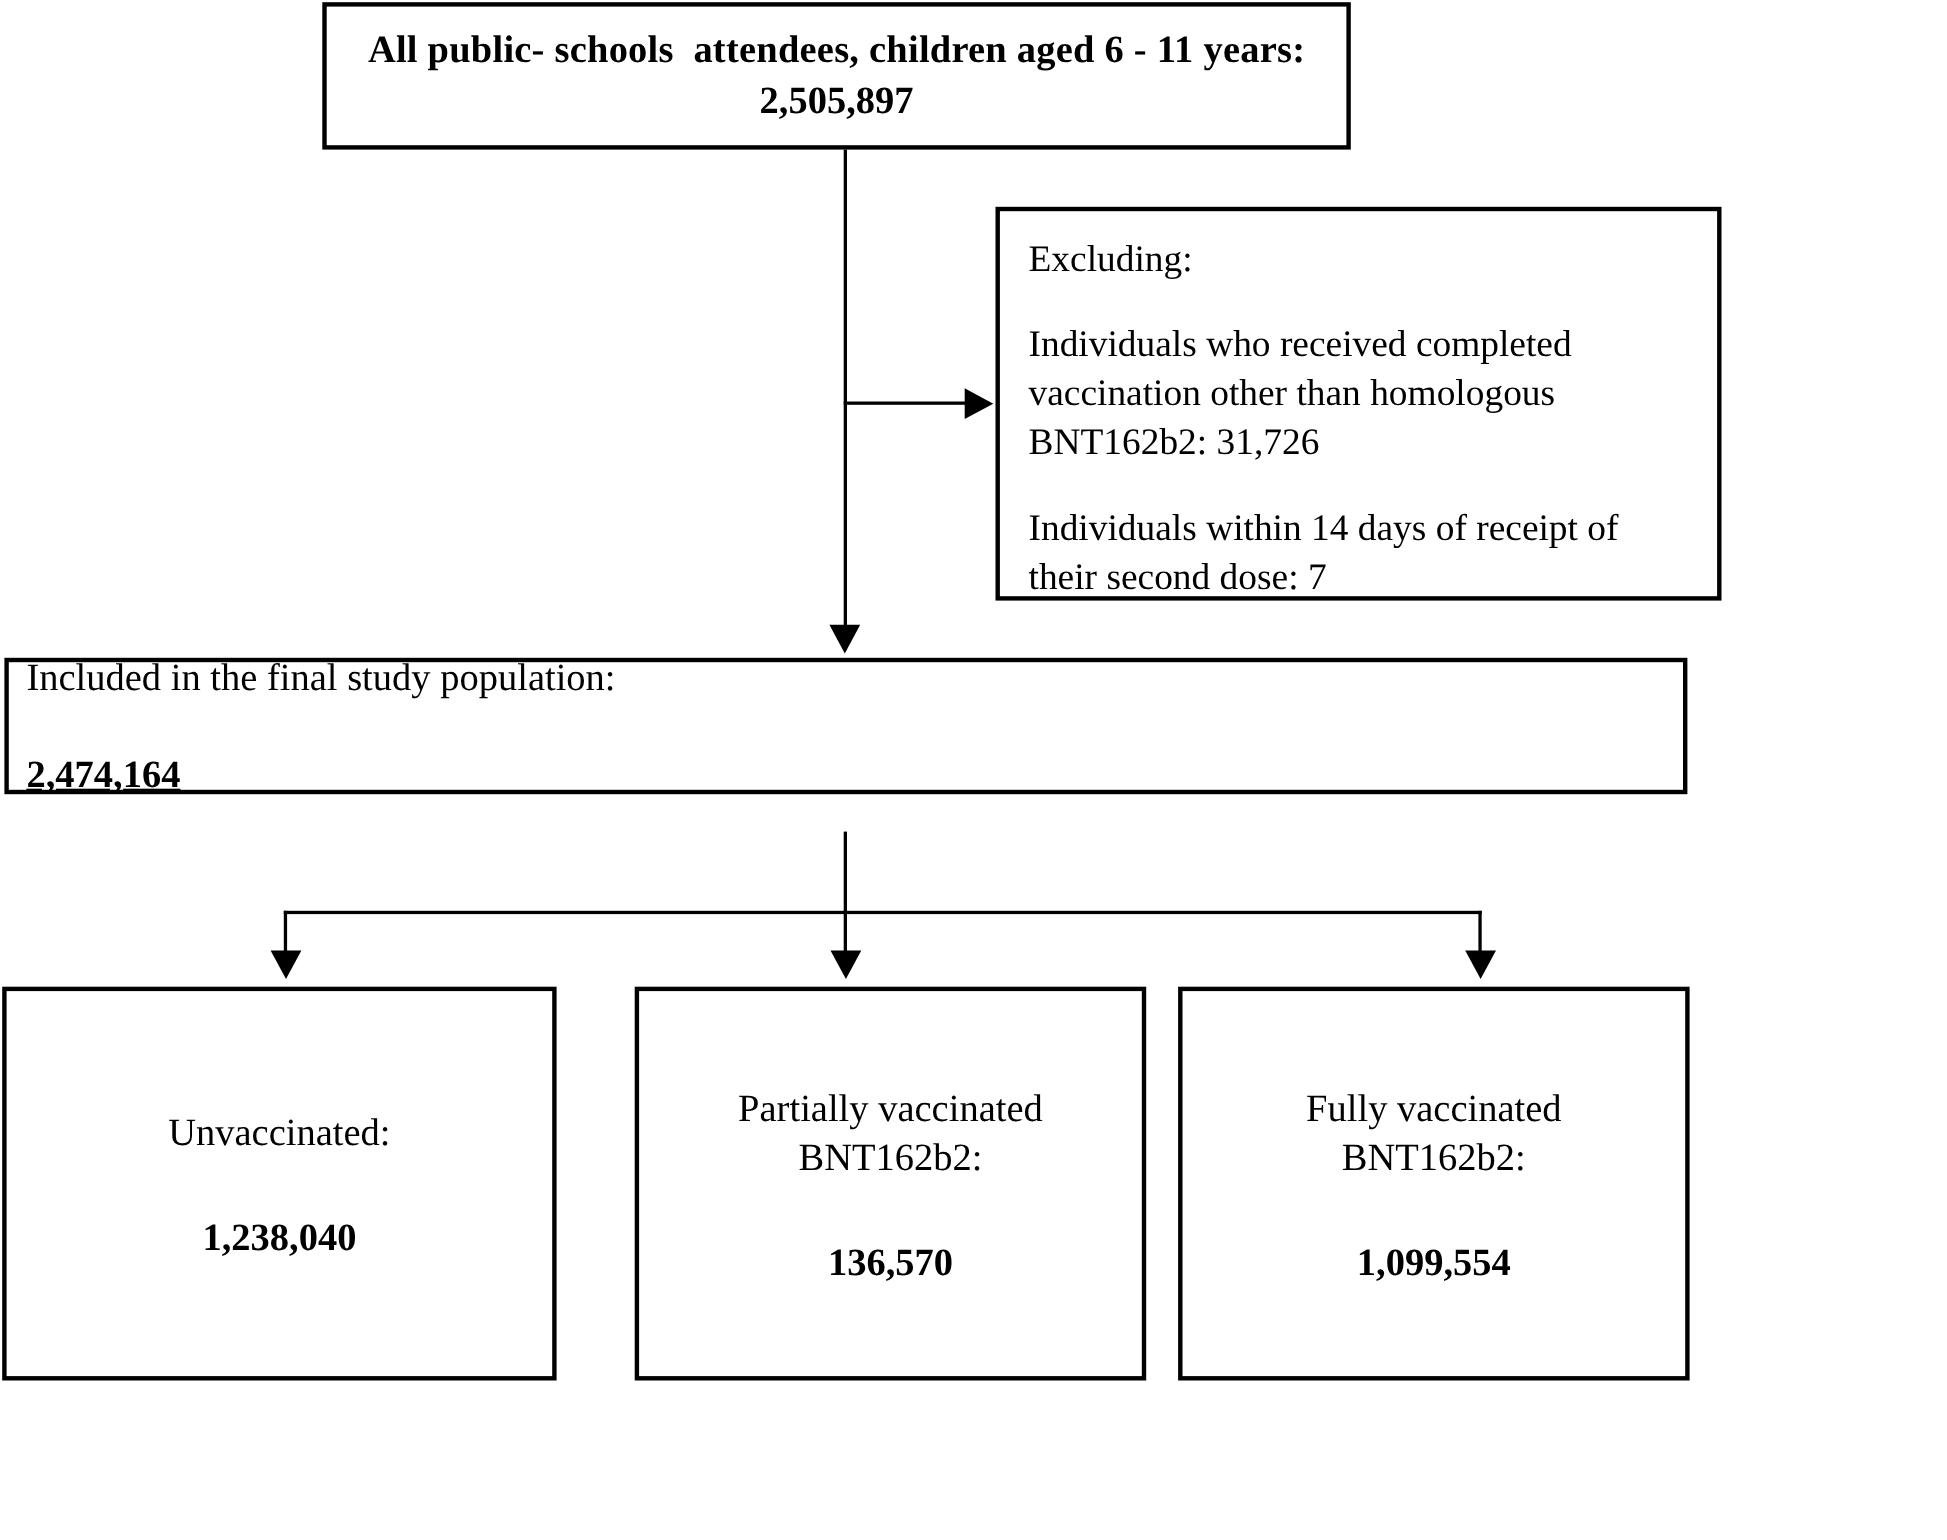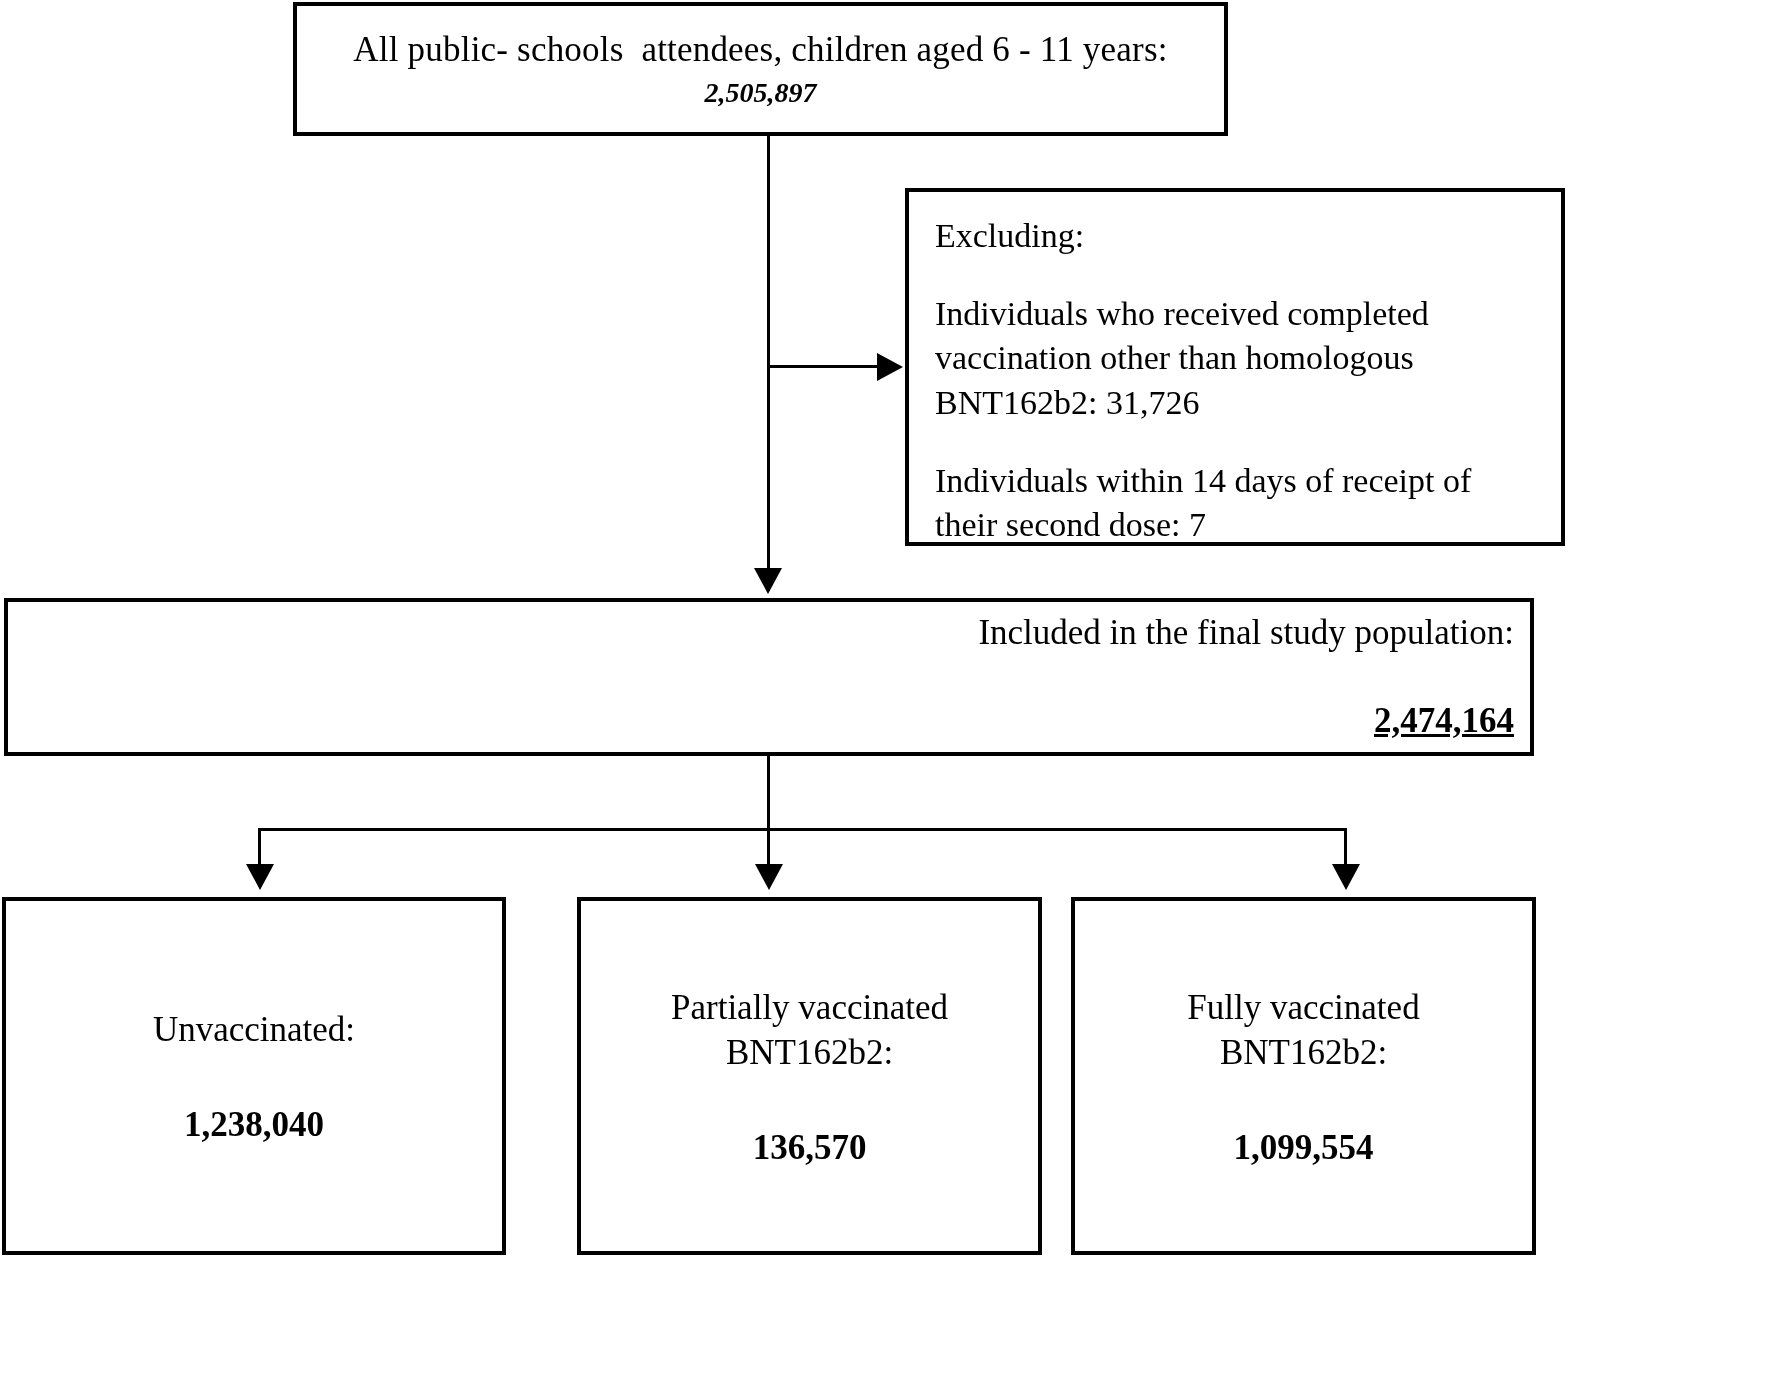--- a/index.html
+++ b/index.html
@@ -45,22 +45,22 @@
     height: 358px;
     align-items: flex-start;
     text-align: left;
     padding: 22px 26px;
     justify-content: flex-start;
   }
   .box-included {
     left: 4px;
     top: 598px;
     width: 1530px;
-    height: 158px;
-    align-items: flex-end;
+    height: 124px;
+    align-items: flex-start;
     text-align: center;
     padding: 8px 16px;
   }
   .box-unvax {
     left: 2px;
     top: 897px;
     width: 504px;
     height: 358px;
     align-items: center;
     text-align: center;
@@ -85,26 +85,26 @@
     text-align: right;
     padding: 10px;
   }
 
   
   .t-line {
     font-size: 35px;
     line-height: 1.33;
     letter-spacing: 0.2px;
     white-space: pre-wrap;
+    font-weight: bold;
   }
   .t-num {
-    font-size: 28px;
+    font-size: 35px;
     font-weight: bold;
     line-height: 1.33;
-    font-style: italic;
   }
   .excl-head {
     font-size: 34px;
     line-height: 1.3;
     margin-bottom: 34px;
   }
   .excl-para {
     font-size: 34px;
     line-height: 1.30;
     margin-bottom: 34px;

